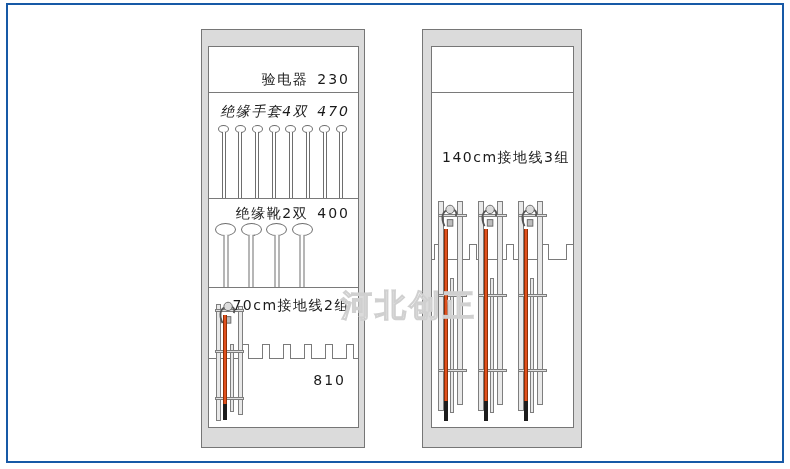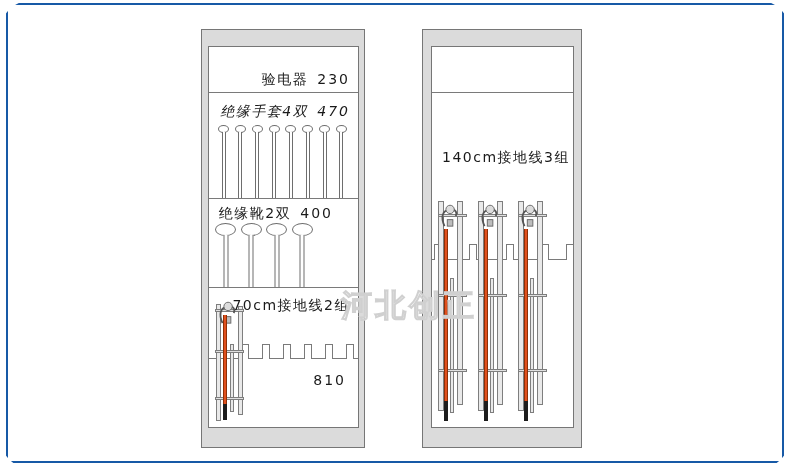--- a/index.html
+++ b/index.html
@@ -1,28 +1,28 @@
 <!DOCTYPE html>
 <html><head>
 <meta charset="utf-8">
 <style>
   html,body{margin:0;padding:0;background:#fff;font-family:"DejaVu Sans","Liberation Sans",sans-serif;}
-  .canvas{position:relative;width:790px;height:469px;background:#FFFFFF;overflow:hidden;border-radius:32px;}
+  .canvas{position:relative;width:790px;height:469px;background:#FFFFFF;overflow:hidden;}
   .blue-frame{position:absolute;left:6px;top:3px;right:6px;bottom:6px;border:2px solid #1759A6;}
   .cabinet{position:absolute;background:#DBDBDB;border:1px solid #767676;box-sizing:border-box;}
   .cab-left{left:201px;top:29px;width:164px;height:419px;}
   .cab-right{left:422px;top:29px;width:160px;height:419px;}
   .panel{position:absolute;background:#FFFFFF;border:1px solid #767676;box-sizing:border-box;}
   .cab-left .panel{left:6px;top:16px;width:151px;height:382px;}
   .cab-right .panel{left:8px;top:16px;width:143px;height:382px;}
   .divider{position:absolute;left:0;right:0;height:0;border-top:1px solid #7A7A7A;z-index:3;}
   .tag{position:absolute;left:0;right:0;text-align:right;font-size:14px;letter-spacing:1.5px;color:#1A1A1A;z-index:4;white-space:nowrap;}
   .tag .val{margin-left:9px;letter-spacing:2px;}
   .lt1{top:24px;padding-right:8px;} .lt2{top:56px;padding-right:8px;font-style:italic;}
-  .lt3{top:158px;padding-right:25px;} .lt4{top:250px;padding-right:8px;}
+  .lt3{top:158px;padding-right:8px;} .lt4{top:250px;padding-right:8px;}
   .lt5{top:325px;padding-right:12px;letter-spacing:2px;}
   .rt1{top:24px;padding-right:8px;} .rt2{top:102px;padding-right:3px;}
   .rt3{top:130px;padding-right:7px;letter-spacing:2px;}
   
   .gloves{position:absolute;left:9px;top:78px;width:129px;height:73px;display:flex;justify-content:space-between;z-index:2;}
   .boots{position:absolute;left:6px;top:176px;width:98px;height:64px;display:flex;justify-content:space-between;z-index:2;}
   .hanger{position:relative;}
   .hanger.glove{width:11px;} .hanger.boot{width:21px;}
   .h-head{border:1px solid #6E6E6E;border-radius:50%;background:#fff;box-sizing:border-box;}
   .glove .h-head{width:11px;height:8px;} .boot .h-head{width:21px;height:13px;}

